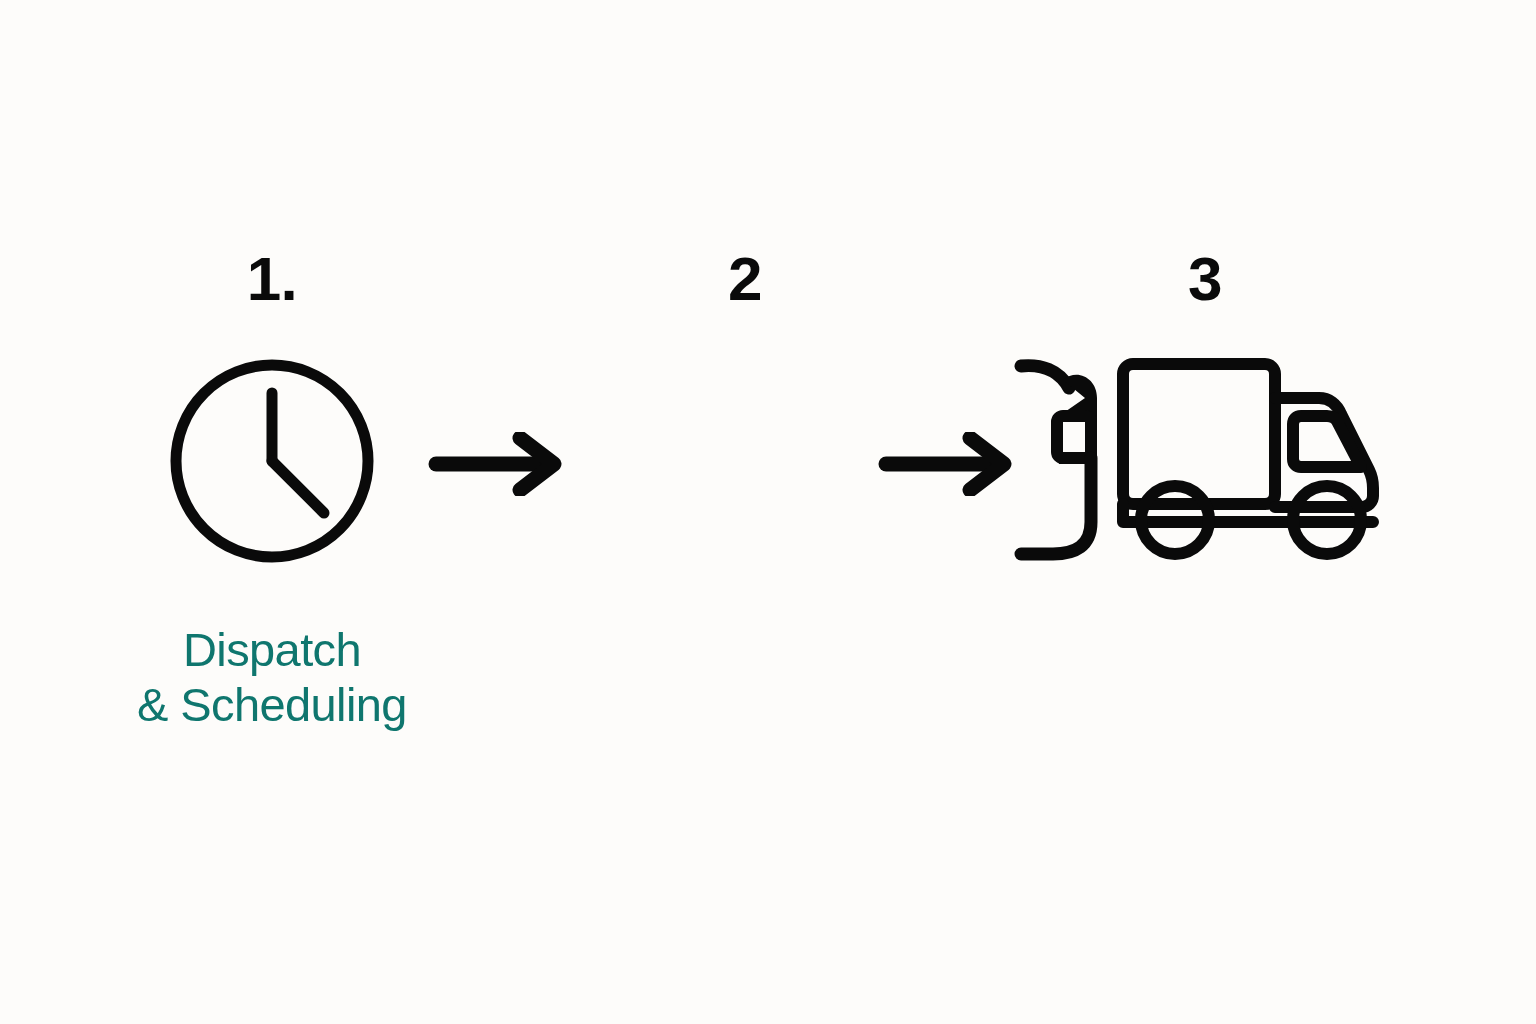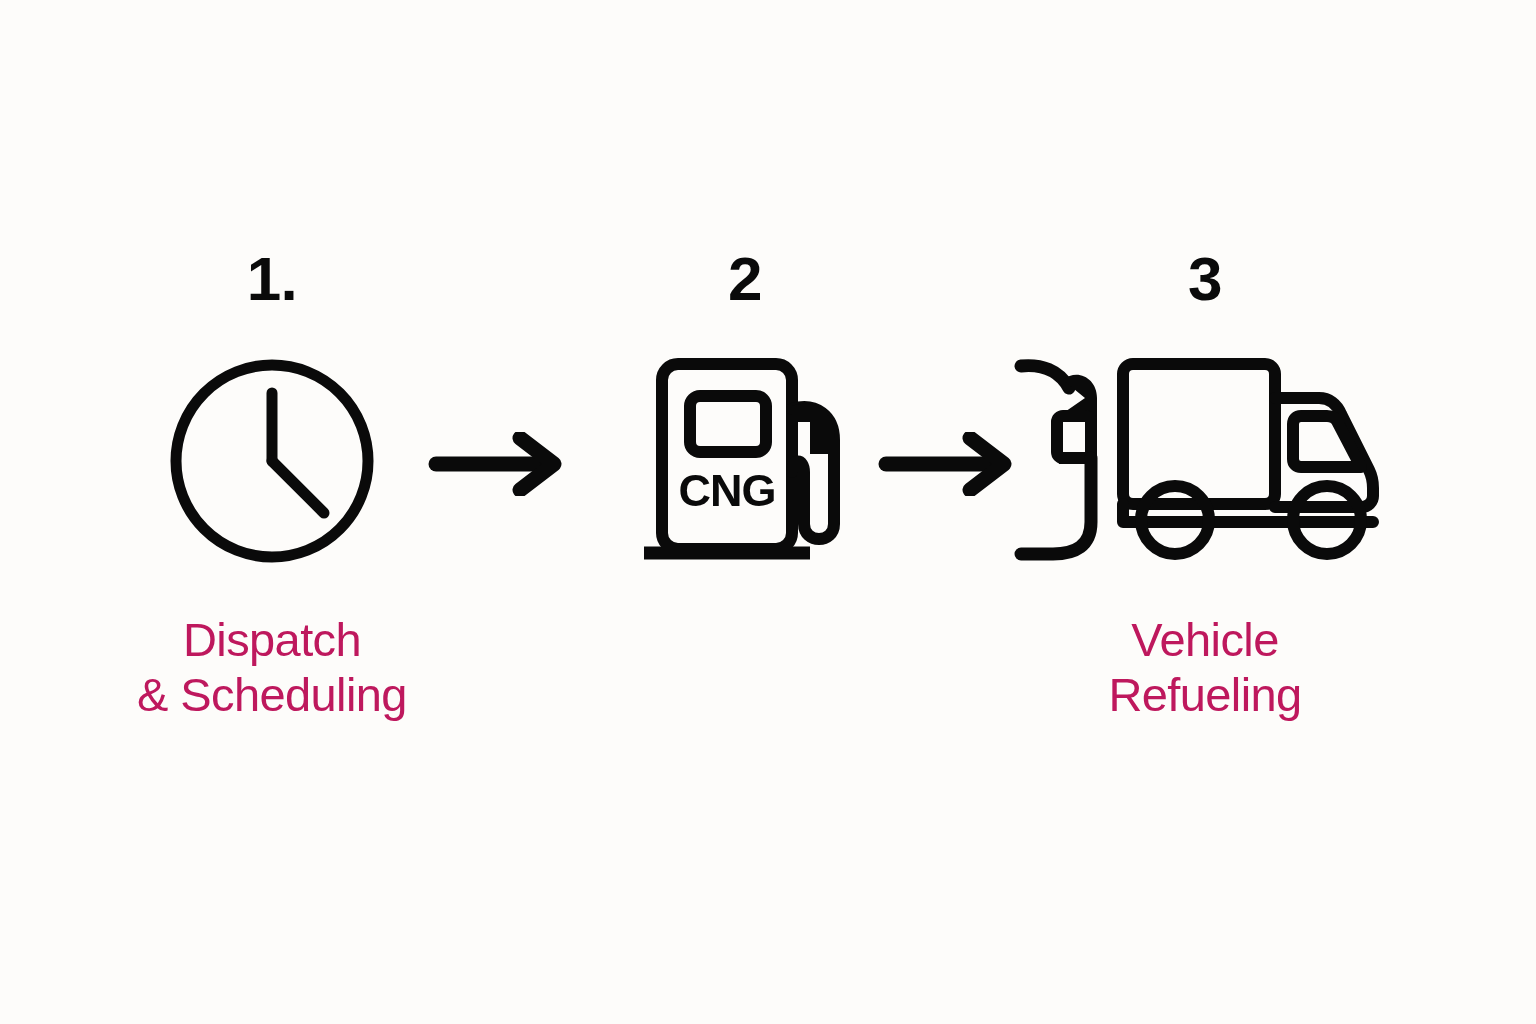--- a/index.html
+++ b/index.html
@@ -51,26 +51,26 @@
     height: 230px;
     margin-top: 28px;
     display: flex;
     align-items: center;
     justify-content: center;
     width: 100%;
   }
   .step-icon svg { display: block; overflow: visible; }
 
   .step-label {
-    margin-top: 36px;
+    margin-top: 46px;
     text-align: center;
     font-size: 47px;
     line-height: 1.18;
     font-weight: 400;
-    color: #be185d;
+    color: #0f766e;
     letter-spacing: -0.6px;
     white-space: pre-line;
   }
 
   
   .connector {
     position: absolute;
     top: 432px;
     width: 140px;
     height: 64px;
@@ -105,47 +105,20 @@
     <svg width="140" height="64" viewBox="0 0 140 64" fill="none" stroke="#0A0A0A" stroke-width="15" stroke-linecap="round" stroke-linejoin="round">
       <path d="M8 32 H 120"></path>
       <path d="M92 6 L 126 32 L 92 58"></path>
     </svg>
   </div>
 
   <div class="step" id="step-2">
 
     <div class="step-number">2</div>
 
-    <div class="step-icon">
-
-      <svg width="215" height="215" viewBox="0 0 215 215">
-
-        <rect x="24" y="10" width="130" height="185" rx="16" ry="16" fill="none" stroke="#0A0A0A" stroke-width="12"></rect>
-
-        <rect x="52" y="42" width="76" height="56" rx="10" ry="10" fill="none" stroke="#0A0A0A" stroke-width="12"></rect>
-
-        <text x="89" y="152" text-anchor="middle" font-family="Liberation Sans, sans-serif" font-size="45" font-weight="700" letter-spacing="-1" fill="#0A0A0A">CNG</text>
-
-        <path d="M6 199 H 172" stroke="#0A0A0A" stroke-width="13" stroke-linecap="butt" fill="none"></path>
-
-        <path d="M154 55
-                 C 178 48, 196 62, 196 86
-                 L 196 170
-                 C 196 190, 166 190, 166 170
-                 L 166 118
-                 C 166 104, 154 104, 154 118" fill="none" stroke="#0A0A0A" stroke-width="12" stroke-linecap="round" stroke-linejoin="round"></path>
-
-        <path d="M154 52
-                 C 176 44, 197 58, 197 84
-                 L 197 100
-                 L 172 100
-                 L 172 68
-                 L 154 68 Z" fill="#0A0A0A"></path>
-      </svg>
-    </div>
 
   </div>
 
   <div class="connector" id="connector-2">
     <svg width="140" height="64" viewBox="0 0 140 64" fill="none" stroke="#0A0A0A" stroke-width="15" stroke-linecap="round" stroke-linejoin="round">
       <path d="M8 32 H 120"></path>
       <path d="M92 6 L 126 32 L 92 58"></path>
     </svg>
   </div>
 
@@ -200,17 +173,15 @@
                    C 274 65, 277 62, 282 62 Z"></path>
 
           <path d="M104 150 L 104 168 L 354 168"></path>
 
           <circle cx="156" cy="166" r="34"></circle>
           <circle cx="308" cy="166" r="34"></circle>
         </g>
       </svg>
     </div>
 
-    <div class="step-label">Vehicle
-Refueling</div>
   </div>
 
 </div>
 
 </body></html>

